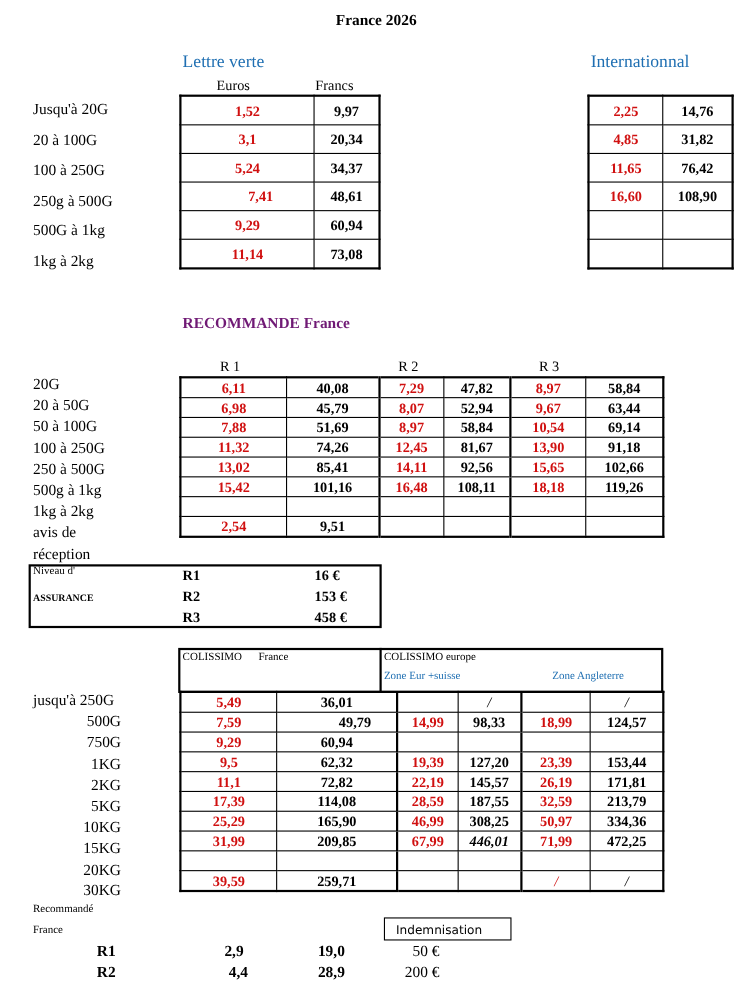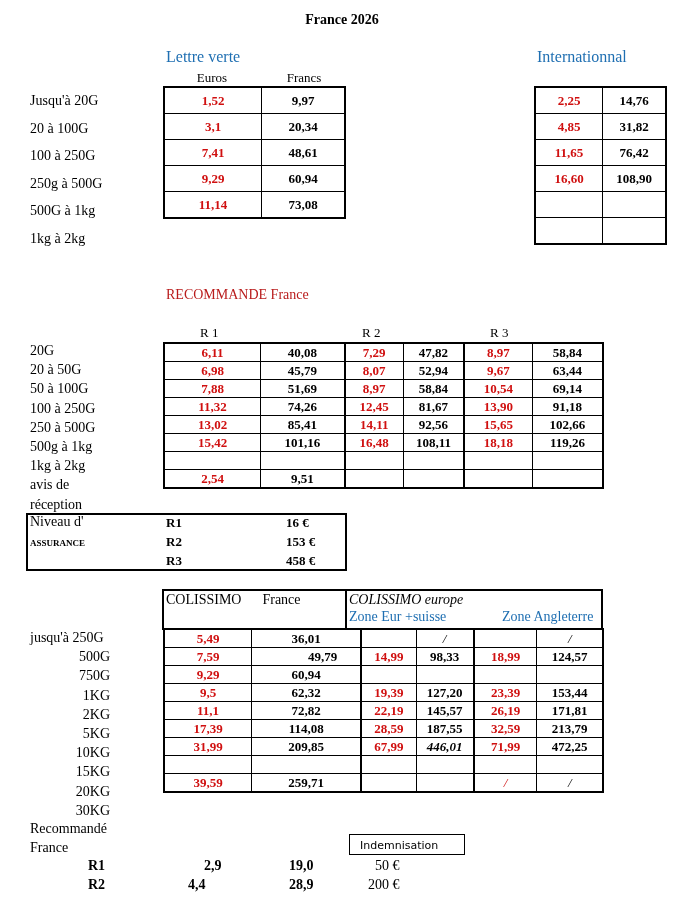--- a/index.html
+++ b/index.html
@@ -1,22 +1,22 @@
 <!DOCTYPE html>
 <html><head>
 <meta charset="utf-8">
 <style>
   html, body { margin: 0; padding: 0; background: #ffffff; }
   body { width: 684px; height: 913px; position: relative; overflow: hidden;
          font-family: "Liberation Serif", serif; color: #000; }
   .abs { position: absolute; }
   .title { left: 0; width: 684px; top: 12px; text-align: center; font-weight: bold; font-size: 14px; }
   .blue-h { color: #1f6fb2; font-size: 16px; }
-  .blue-b { color: #b91c1c; font-size: 14px; font-weight: normal; }
-  .lbl { font-size: 14px; }
+  .blue-b { color: #701a75; font-size: 14px; font-weight: bold; }
+  .lbl { font-size: 10px; }
   .colh { font-size: 13px; text-align: center; }
   table.grid { border-collapse: collapse; position: absolute; }
   table.grid td { border: 1px solid #000; text-align: center; font-weight: bold; font-size: 13px; padding: 0; }
   .red { color: #d01010; }
   .blk { color: #000; }
   .rowlbl { position: absolute; font-size: 14px; }
   .rowlbl-r { position: absolute; font-size: 14px; text-align: right; width: 110px; }
   .box { position: absolute; border: 2px solid #000; box-sizing: border-box; }
 </style>
 </head>
@@ -40,21 +40,25 @@
     <tbody>
       <tr>
         <td class="red" style="height: 25px; width: 96px; border: 1px solid rgb(0, 0, 0);">1,52</td>
         <td class="blk" style="height: 25px; border: 1px solid rgb(0, 0, 0);">9,97</td>
       </tr>
       <tr>
         <td class="red" style="height: 25px; width: 96px; border: 1px solid rgb(0, 0, 0);">3,1</td>
         <td class="blk" style="height: 25px; border: 1px solid rgb(0, 0, 0);">20,34</td>
       </tr>
       <tr>
-        <td class="red" style="height: 25px; width: 96px; border: 1px solid rgb(0, 0, 0);">7,41</td>
+        <td class="red" style="height: 25px; width: 96px; border: 1px solid rgb(0, 0, 0);">5,24</td>
+        <td class="blk" style="height: 25px; border: 1px solid rgb(0, 0, 0);">34,37</td>
+      </tr>
+      <tr>
+        <td class="red" style="height: 25px; width: 96px; border: 1px solid rgb(0, 0, 0); padding-left: 24px;">7,41</td>
         <td class="blk" style="height: 25px; border: 1px solid rgb(0, 0, 0);">48,61</td>
       </tr>
       <tr>
         <td class="red" style="height: 25px; width: 96px; border: 1px solid rgb(0, 0, 0);">9,29</td>
         <td class="blk" style="height: 25px; border: 1px solid rgb(0, 0, 0);">60,94</td>
       </tr>
       <tr>
         <td class="red" style="height: 25px; width: 96px; border: 1px solid rgb(0, 0, 0);">11,14</td>
         <td class="blk" style="height: 25px; border: 1px solid rgb(0, 0, 0);">73,08</td>
       </tr>
@@ -184,21 +188,21 @@
     <div class="rowlbl" style="left: 286px; top: 515px; font-weight: bold; font-size: 13px;">16 €</div>
     <div class="rowlbl" style="left: 166px; top: 534px; font-weight: bold; font-size: 13px;">R2</div>
     <div class="rowlbl" style="left: 286px; top: 534px; font-weight: bold; font-size: 13px;">153 €</div>
     <div class="rowlbl" style="left: 166px; top: 553px; font-weight: bold; font-size: 13px;">R3</div>
     <div class="rowlbl" style="left: 286px; top: 553px; font-weight: bold; font-size: 13px;">458 €</div>
   </div>
 
 <div class="box" style="left:162px; top:589px; width:441px; height:41px;"></div>
 <div class="abs" style="left:345px; top:589px; width:2px; height:41px; background:#000;"></div>
 <div class="abs lbl" style="left:166px; top:592px; white-space:pre;">COLISSIMO      France</div>
-<div class="abs lbl" style="left:349px; top:592px;font-style:italic;">COLISSIMO europe</div>
+<div class="abs lbl" style="left:349px; top:592px;">COLISSIMO europe</div>
 <div class="abs lbl" style="left:349px; top:609px; color:#1f6fb2;">Zone Eur +suisse</div>
 <div class="abs lbl" style="left:502px; top:609px; color:#1f6fb2;">Zone Angleterre</div>
 
 <div id="col-labels">
     <div class="rowlbl" style="left: 30px; top: 630px;">jusqu'à 250G</div>
     <div class="rowlbl-r" style="left: 0px; top: 649.2px;">500G</div>
     <div class="rowlbl-r" style="left: 0px; top: 668.4px;">750G</div>
     <div class="rowlbl-r" style="left: 0px; top: 687.6px;">1KG</div>
     <div class="rowlbl-r" style="left: 0px; top: 706.8px;">2KG</div>
     <div class="rowlbl-r" style="left: 0px; top: 726px;">5KG</div>
@@ -251,20 +255,28 @@
       </tr>
       <tr>
         <td class="red" style="height: 17px; width: 97px;">17,39</td>
         <td class="blk" style="height: 17px; width: 84px;">114,08</td>
         <td class="red" style="height: 17px; width: 58px; border-left: 2px solid rgb(0, 0, 0);">28,59</td>
         <td class="blk" style="height: 17px; width: 60px;">187,55</td>
         <td class="red" style="height: 17px; width: 68px; border-left: 2px solid rgb(0, 0, 0);">32,59</td>
         <td class="blk" style="height: 17px; width: 70px;">213,79</td>
       </tr>
       <tr>
+        <td class="red" style="height: 17px; width: 97px;">25,29</td>
+        <td class="blk" style="height: 17px; width: 84px;">165,90</td>
+        <td class="red" style="height: 17px; width: 58px; border-left: 2px solid rgb(0, 0, 0);">46,99</td>
+        <td class="blk" style="height: 17px; width: 60px;">308,25</td>
+        <td class="red" style="height: 17px; width: 68px; border-left: 2px solid rgb(0, 0, 0);">50,97</td>
+        <td class="blk" style="height: 17px; width: 70px;">334,36</td>
+      </tr>
+      <tr>
         <td class="red" style="height: 17px; width: 97px;">31,99</td>
         <td class="blk" style="height: 17px; width: 84px;">209,85</td>
         <td class="red" style="height: 17px; width: 58px; border-left: 2px solid rgb(0, 0, 0);">67,99</td>
         <td class="blk" style="height: 17px; width: 60px; font-style: italic;">446,01</td>
         <td class="red" style="height: 17px; width: 68px; border-left: 2px solid rgb(0, 0, 0);">71,99</td>
         <td class="blk" style="height: 17px; width: 70px;">472,25</td>
       </tr>
       <tr>
         <td class="red" style="height: 17px; width: 97px;"></td>
         <td class="blk" style="height: 17px; width: 84px;"></td>
@@ -286,16 +298,16 @@
 
 <div class="abs lbl" style="left:30px; top:821px;">Recommandé</div>
 <div class="abs lbl" style="left:30px; top:840px;">France</div>
 <div class="abs" style="left:349px; top:834px; width:116px; height:21px; border:1px solid #000; box-sizing:border-box; font-family:'DejaVu Sans', sans-serif; font-size:11px; padding:4px 0 0 10px;">Indemnisation</div>
 <div id="rc-rows">
     <div class="rowlbl" style="left: 88px; top: 858px; font-weight: bold;">R1</div>
     <div class="rowlbl" style="left: 204px; top: 858px; font-weight: bold;">2,9</div>
     <div class="rowlbl" style="left: 289px; top: 858px; font-weight: bold;">19,0</div>
     <div class="rowlbl" style="left: 375px; top: 858px;">50 €</div>
     <div class="rowlbl" style="left: 88px; top: 877px; font-weight: bold;">R2</div>
-    <div class="rowlbl" style="left: 188px; top: 877px; font-weight: bold;">4,4</div>
+    <div class="rowlbl" style="left: 208px; top: 877px; font-weight: bold;">4,4</div>
     <div class="rowlbl" style="left: 289px; top: 877px; font-weight: bold;">28,9</div>
     <div class="rowlbl" style="left: 368px; top: 877px;">200 €</div>
   </div>
 
 </body></html>

